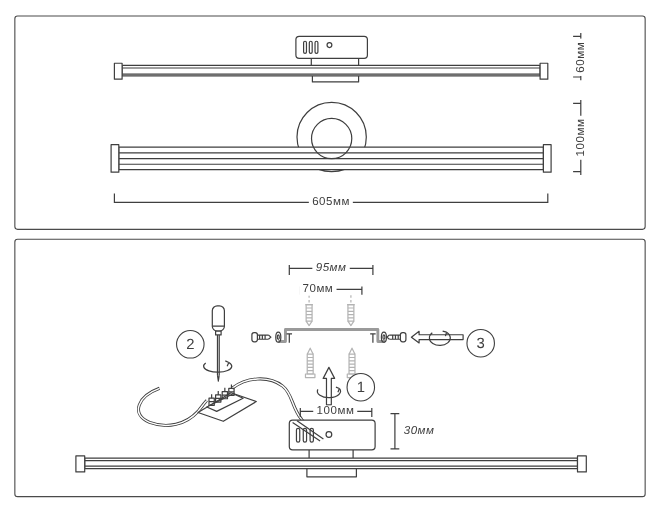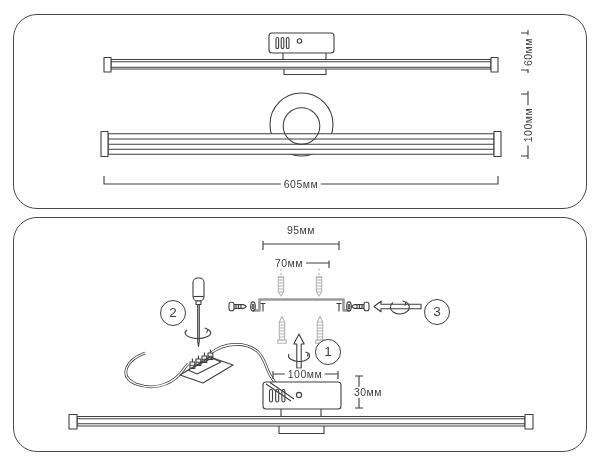--- a/index.html
+++ b/index.html
@@ -1,19 +1,19 @@
 <!DOCTYPE html>
 <html><head>
 <meta charset="utf-8">
 <style>
   html,body{margin:0;padding:0;background:#fff;}
   body{width:600px;height:466px;position:relative;overflow:hidden;
        font-family:"Liberation Sans",sans-serif;color:#3f3f3f;}
   .panel{position:absolute;box-sizing:border-box;border:1.4px solid #4a4a4a;
-         border-radius:24px;background:#fff;}
+         border-radius:3px;background:#fff;}
   #panel-top{left:13px;top:14px;width:574px;height:195px;}
   #panel-bottom{left:13px;top:217px;width:574px;height:235px;}
   .panel svg{position:absolute;left:0;top:0;}
   .dim{position:absolute;transform:translate(-50%,-50%);background:#fff;
        padding:0 3px;font-size:10.5px;letter-spacing:.5px;white-space:nowrap;
        line-height:1;color:#3f3f3f;}
   .dim.rot{transform:translate(-50%,-50%) rotate(-90deg);}
   .badge{position:absolute;transform:translate(-50%,-50%);width:24px;height:24px;
          border:1.2px solid #3f3f3f;border-radius:50%;background:#fff;
          display:flex;align-items:center;justify-content:center;
@@ -187,22 +187,22 @@
           <path d="M267,191 V198.5 M307,191 V198.5"></path>
           <rect x="63" y="198.5" width="448" height="9.5" fill="#fff"></rect>
           <path d="M63,200.8 H511 M63,205.7 H511"></path>
           <rect x="55" y="196.5" width="8" height="14.5" fill="#fff"></rect>
           <rect x="511" y="196.5" width="8" height="14.5" fill="#fff"></rect>
           <path d="M265,208 V215.5 H310 V208"></path>
         </g>
       </g>
     </svg>
 
-    <span class="dim" style="left:287px;top:12px;">95мм</span>
+    <span class="dim" style="left:287px;top:26px;font-style:italic;">95мм</span>
     <span class="dim" style="left:275px;top:45px;">70мм</span>
     <span class="dim" style="left:291px;top:156px;">100мм</span>
-    <span class="dim" style="left:354px;top:174px;">30мм</span>
+    <span class="dim" style="left:367px;top:174px;font-style:italic;">30мм</span>
 
     <div class="badge" style="left:314px;top:134px;">1</div>
     <div class="badge" style="left:159px;top:95px;">2</div>
     <div class="badge" style="left:423px;top:94px;">3</div>
   </section>
 </div>
 
 </body></html>

